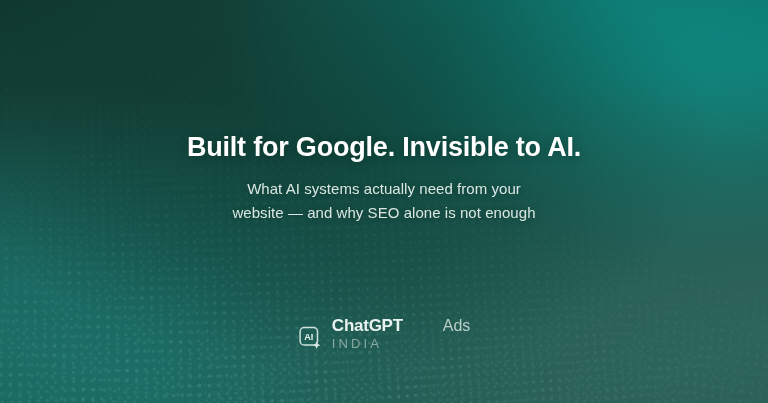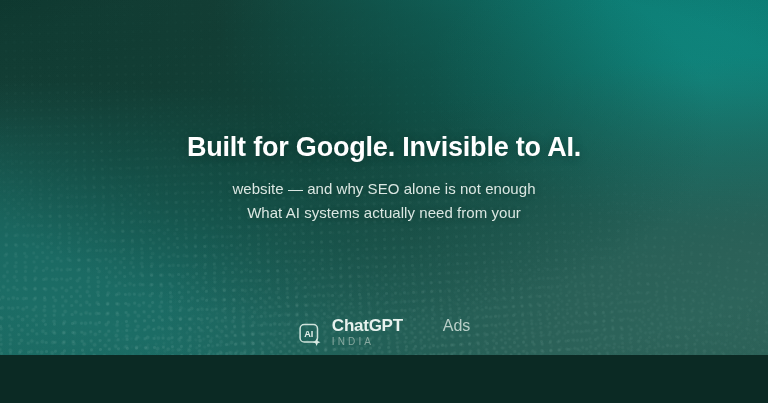--- a/index.html
+++ b/index.html
@@ -3,21 +3,21 @@
 <meta charset="utf-8">
 <style>
   html, body {
     margin: 0;
     padding: 0;
     background: #0b2a24;
   }
   #stage {
     position: relative;
     width: 768px;
-    height: 355px;
+    height: 403px;
     overflow: hidden;
     font-family: "Liberation Sans", sans-serif;
     -webkit-font-smoothing: antialiased;
   }
 
   
   .bg-base {
     position: absolute;
     inset: 0;
     background: #16564c;
@@ -225,21 +225,21 @@
   .logo-ads {
     color: #b9cfc8;
     font-size: 16px;
     font-weight: normal;
     letter-spacing: -0.1px;
     margin-left: 35px;
   }
   .logo-india {
     margin-top: 3px;
     color: #88a9a0;
-    font-size: 10px;
+    font-size: 13px;
     font-weight: normal;
     letter-spacing: 3.1px;
   }
 </style>
 </head>
 <body>
 
 <div id="stage">
 
   <div class="bg-base"></div>
@@ -256,22 +256,22 @@
   <div class="dots dots-c"></div>
 
   <div class="sheen"></div>
   <div class="vignette"></div>
 
   <div class="content">
 
     <div class="headline">Built for Google. Invisible to AI.</div>
 
     <div class="subtitle">
+      <span class="ln">What AI systems actually need from your</span>
       <span class="ln">website — and why SEO alone is not enough</span>
-      <span class="ln">What AI systems actually need from your</span>
     </div>
 
     <div class="logo">
 
       <span class="logo-mark">
         <svg width="25" height="25" viewBox="0 0 25 25" aria-hidden="true">
           <rect x="2.1" y="1.6" width="17.4" height="17.4" rx="4.1" fill="none" stroke="#cfe3dc" stroke-width="1.5"></rect>
           <text x="10.8" y="13.6" font-family="Liberation Sans, sans-serif" font-size="9.2" font-weight="bold" fill="#e6f1ec" text-anchor="middle">AI</text>
           <path d="M18.6 15.2 L19.75 18.0 L22.5 19.15 L19.75 20.3 L18.6 23.05
                    L17.45 20.3 L14.7 19.15 L17.45 18.0 Z" fill="#d8e9e2"></path>

